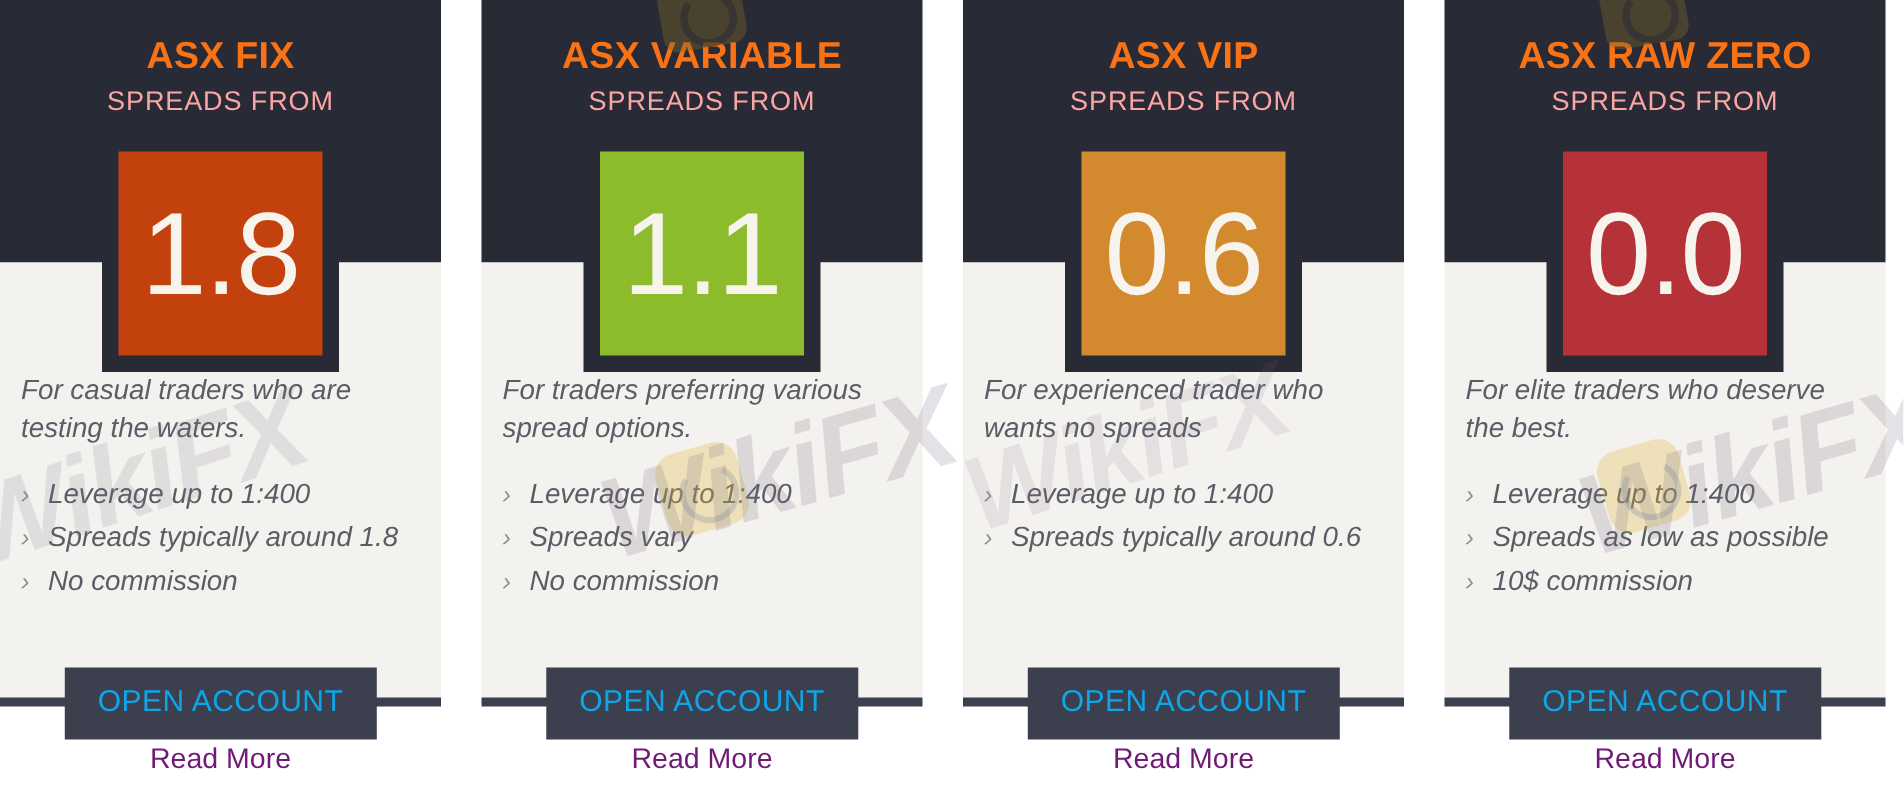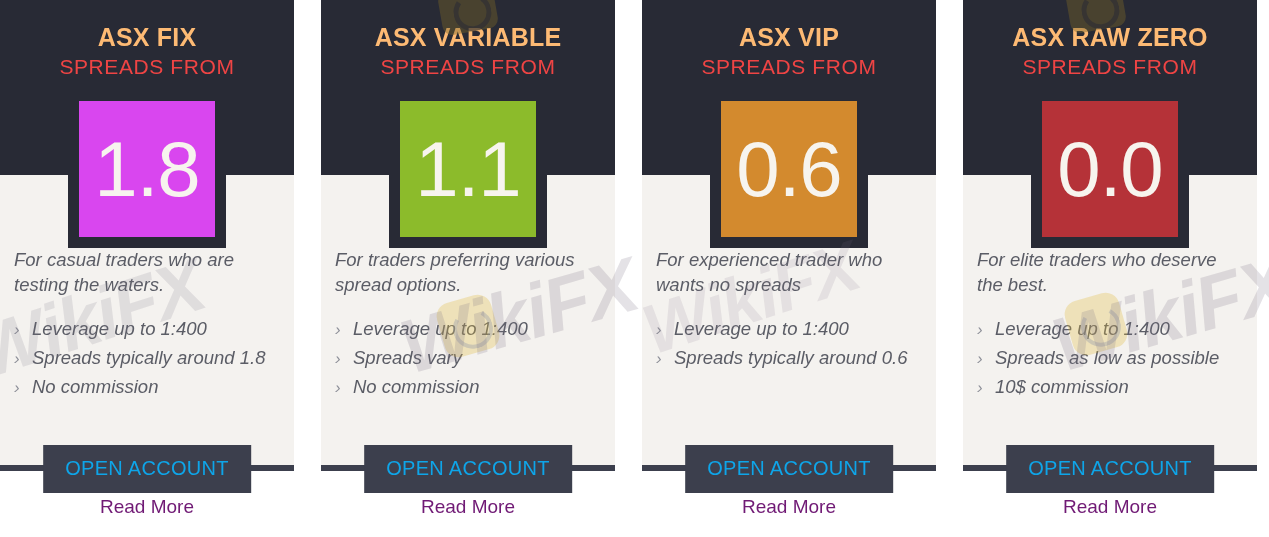--- a/index.html
+++ b/index.html
@@ -98,30 +98,30 @@
 
   .card-header {
     position: relative;
     height: 175px;
     background: #282a35;
     padding-top: 22px;
     text-align: center;
   }
 
   .card-title {
-    color: #fdba74;
+    color: #f97316;
     font-size: 25px;
     font-weight: bold;
     letter-spacing: 0.2px;
     line-height: 30px;
   }
 
   .card-subtitle {
-    color: #ef4444;
-    font-size: 21px;
+    color: #fca5a5;
+    font-size: 18px;
     font-weight: normal;
     letter-spacing: 0.6px;
     line-height: 28px;
     margin-top: 1px;
   }
 
   
   .spread-frame {
     position: absolute;
     left: 50%;
@@ -250,21 +250,21 @@
 
   <div class="cards" id="cards-container">
   <div class="card">
 
     <div class="card-header">
       <div class="card-title">ASX FIX</div>
       <div class="card-subtitle">SPREADS FROM</div>
     </div>
 
     <div class="spread-frame">
-      <div class="spread-box" style="background: #d946ef;">
+      <div class="spread-box" style="background: #c2410c;">
         <span class="spread-value">1.8</span>
       </div>
     </div>
 
     <div class="card-body">
       <div class="card-desc">For casual traders who are testing the waters.</div>
       <ul class="feature-list">
             <li class="feature-item">
               <span class="chevron-icon">›</span>
               <span>Leverage up to 1:400</span>

